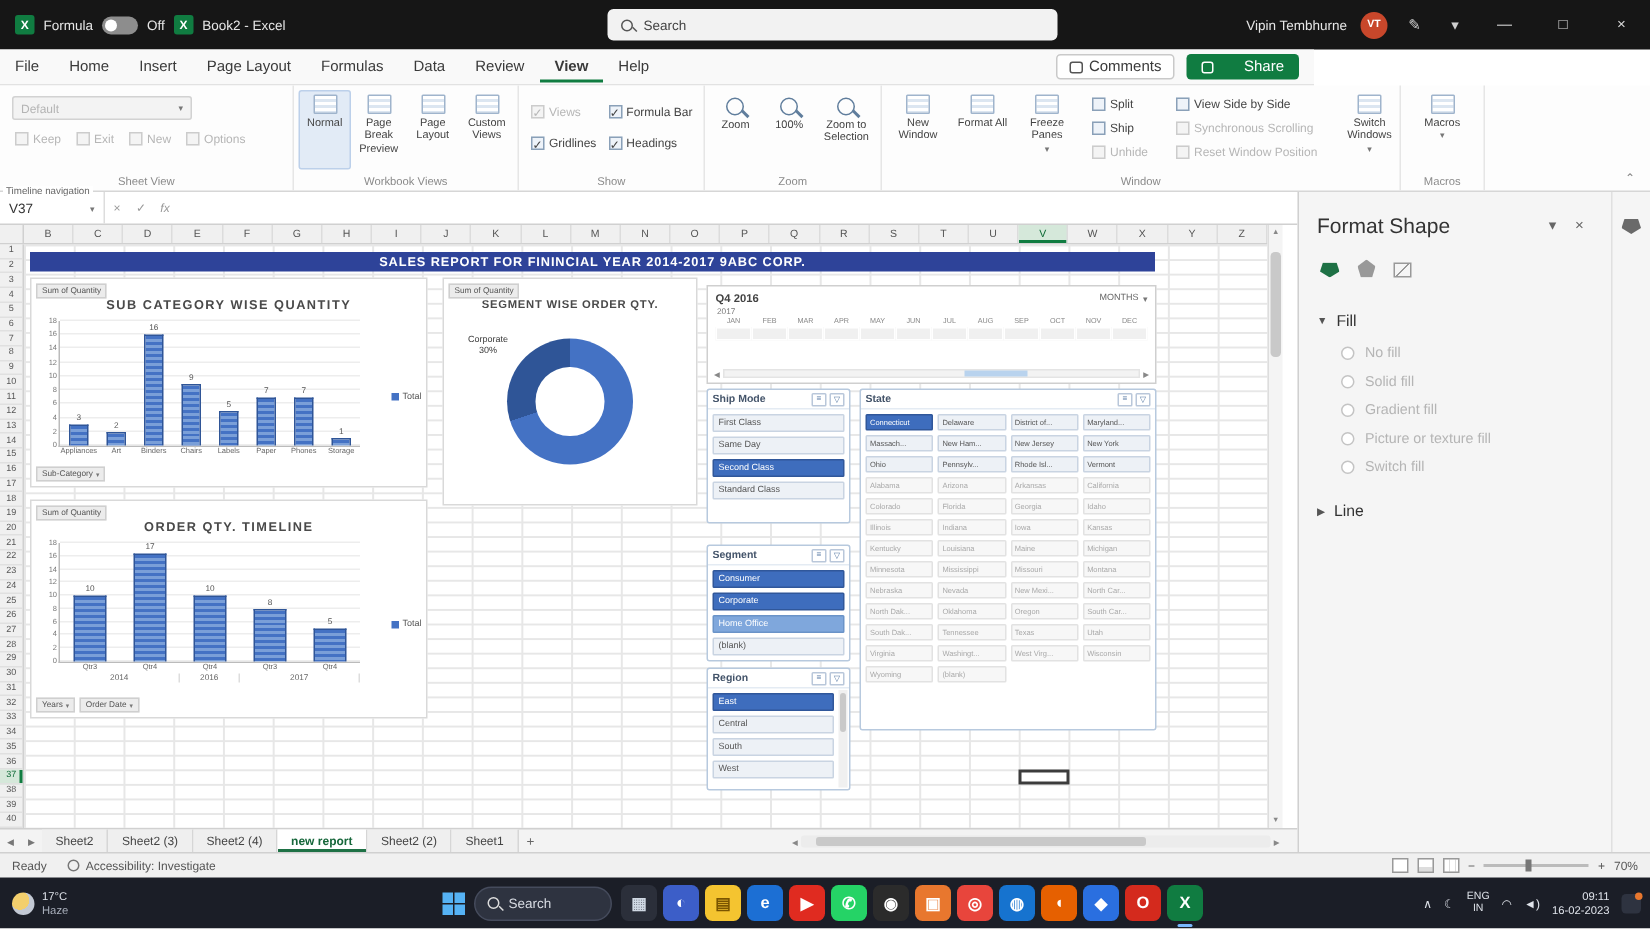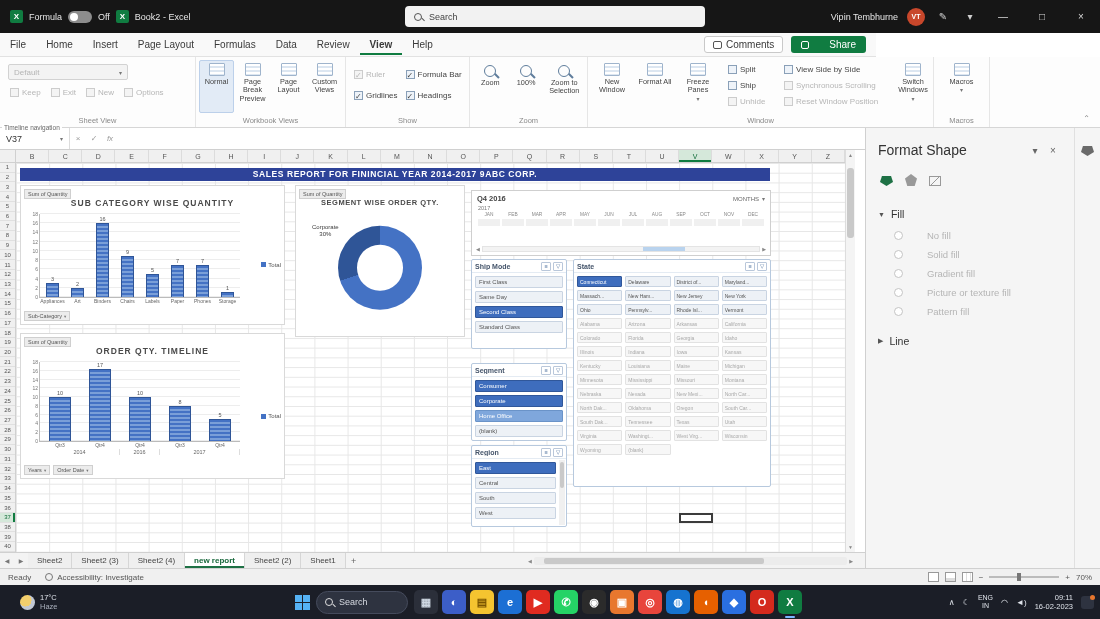--- a/index.html
+++ b/index.html
@@ -150,21 +150,21 @@
   .accic{width:8px;height:8px;border:1px solid #777;border-radius:50%;display:inline-block}
   .sb-right{margin-left:auto;display:flex;align-items:center;gap:6px}
   .viewic{width:11px;height:10px;border:1px solid #999;background:#fff;display:inline-block}
   .viewic.v2{background:linear-gradient(#fff 60%,#ddd 60%)}
   .viewic.v3{background:repeating-linear-gradient(90deg,#fff 0 3px,#ddd 3px 4px)}
   .zslider{width:70px;height:2px;background:#bbb;position:relative}
   .zthumb{position:absolute;left:40%;top:-3px;width:4px;height:8px;background:#777}
 
   
   .taskbar{position:absolute;left:0;top:585px;width:1100px;height:34px;background:#1b1e27;color:#dfe3ea;display:flex;align-items:center}
-  .wx{display:flex;align-items:center;gap:5px;padding-left:20px;font-size:7.5px;line-height:1.2}
+  .wx{display:flex;align-items:center;gap:5px;padding-left:8px;font-size:7.5px;line-height:1.2}
   .wx-ic{width:15px;height:15px;border-radius:50%;background:radial-gradient(circle at 35% 35%,#f3cf6d 45%,#c3c9d4 46%)}
   .tb-center{position:absolute;left:295px;display:flex;align-items:center;gap:6px}
   .start{display:grid;grid-template-columns:7px 7px;grid-template-rows:7px 7px;gap:1px}
   .start span{background:#55b2f4}
   .tk-search{width:92px;height:23px;background:#2e3340;border:1px solid #454b5c;border-radius:12px;display:flex;align-items:center;gap:6px;padding:0 8px;font-size:9px;color:#d7dbe2}
   .apps{display:flex;gap:4px;align-items:center}
   .app{width:24px;height:24px;border-radius:5px;display:inline-flex;align-items:center;justify-content:center;position:relative}
   .glyph{font-size:11px;font-weight:bold}
   .app.running::after{content:"";position:absolute;bottom:-4px;left:7px;right:7px;height:2px;background:#7ab8ff;border-radius:2px}
   .tray{position:absolute;right:6px;display:flex;align-items:center;gap:8px;font-size:8px}
@@ -181,21 +181,21 @@
   .pane-title{font-size:14px;color:#333;flex:1}
   .pane-ic{color:#666;font-size:10px;width:18px;text-align:center}
   .pane-tabs{display:flex;gap:12px;margin:14px 0 18px 2px}
   .bucket{width:13px;height:10px;background:#8a8a8a;clip-path:polygon(15% 0,85% 0,100% 60%,50% 100%,0 60%);display:inline-block}
   .ptab.active .bucket{background:#1e7145}
   .pent{width:12px;height:12px;background:#999;clip-path:polygon(50% 0,100% 38%,81% 100%,19% 100%,0 38%);display:inline-block}
   .sizeic{width:12px;height:10px;border:1px solid #999;display:inline-block;background:linear-gradient(135deg,transparent 45%,#999 45% 55%,transparent 55%)}
   .psec{display:flex;align-items:center;gap:6px;font-size:10.5px;color:#333;margin:10px 0}
   .pcaret{font-size:7px;color:#555}
   .fill-opts{margin-left:16px}
-  .fopt{display:flex;align-items:center;gap:24px;font-size:9.5px;color:#b5b5b5;margin:8px 0}
+  .fopt{display:flex;align-items:center;gap:7px;font-size:9.5px;color:#b5b5b5;margin:8px 0}
   .radio{width:9px;height:9px;border:1px solid #c4c4c4;border-radius:50%;background:#fff;display:inline-block;flex:none}
   .psec.line{margin-top:18px}
 </style>
 </head>
 <body>
 
 <div class="titlebar">
   <div class="tb-left">
     <span class="xlogo">X</span>
     <span>Formula</span>
@@ -291,21 +291,21 @@
           <span class="blabel">Custom Views</span>
         </div>
     </div>
     <div class="glabel">Workbook Views</div>
   </div>
 
   <div class="rgroup" style="left:346px;width:124px">
     <div style="display:grid;grid-template-columns:1fr 1fr;padding:10px 6px 0;gap:6px 4px">
         <span class="showitem sm-btn dis">
           <span class="mini">✓</span>
-          <span>Ruler</span>
+          <span>Views</span>
         </span>
         <span class="showitem sm-btn">
           <span class="mini">✓</span>
           <span>Formula Bar</span>
         </span>
         <span class="showitem sm-btn">
           <span class="mini">✓</span>
           <span>Gridlines</span>
         </span>
         <span class="showitem sm-btn">
@@ -980,21 +980,21 @@
         <div class="fopt">
           <span class="radio"></span>
           <span>Gradient fill</span>
         </div>
         <div class="fopt">
           <span class="radio"></span>
           <span>Picture or texture fill</span>
         </div>
         <div class="fopt">
           <span class="radio"></span>
-          <span>Pattern fill</span>
+          <span>Switch fill</span>
         </div>
       </div>
     <div class="psec line">
         <span class="pcaret">▶</span>
         <span>Line</span>
       </div>
   </div>
   <div class="pane-strip">
     <span class="bucket" style="background:#6a6a6a"></span>
   </div>

